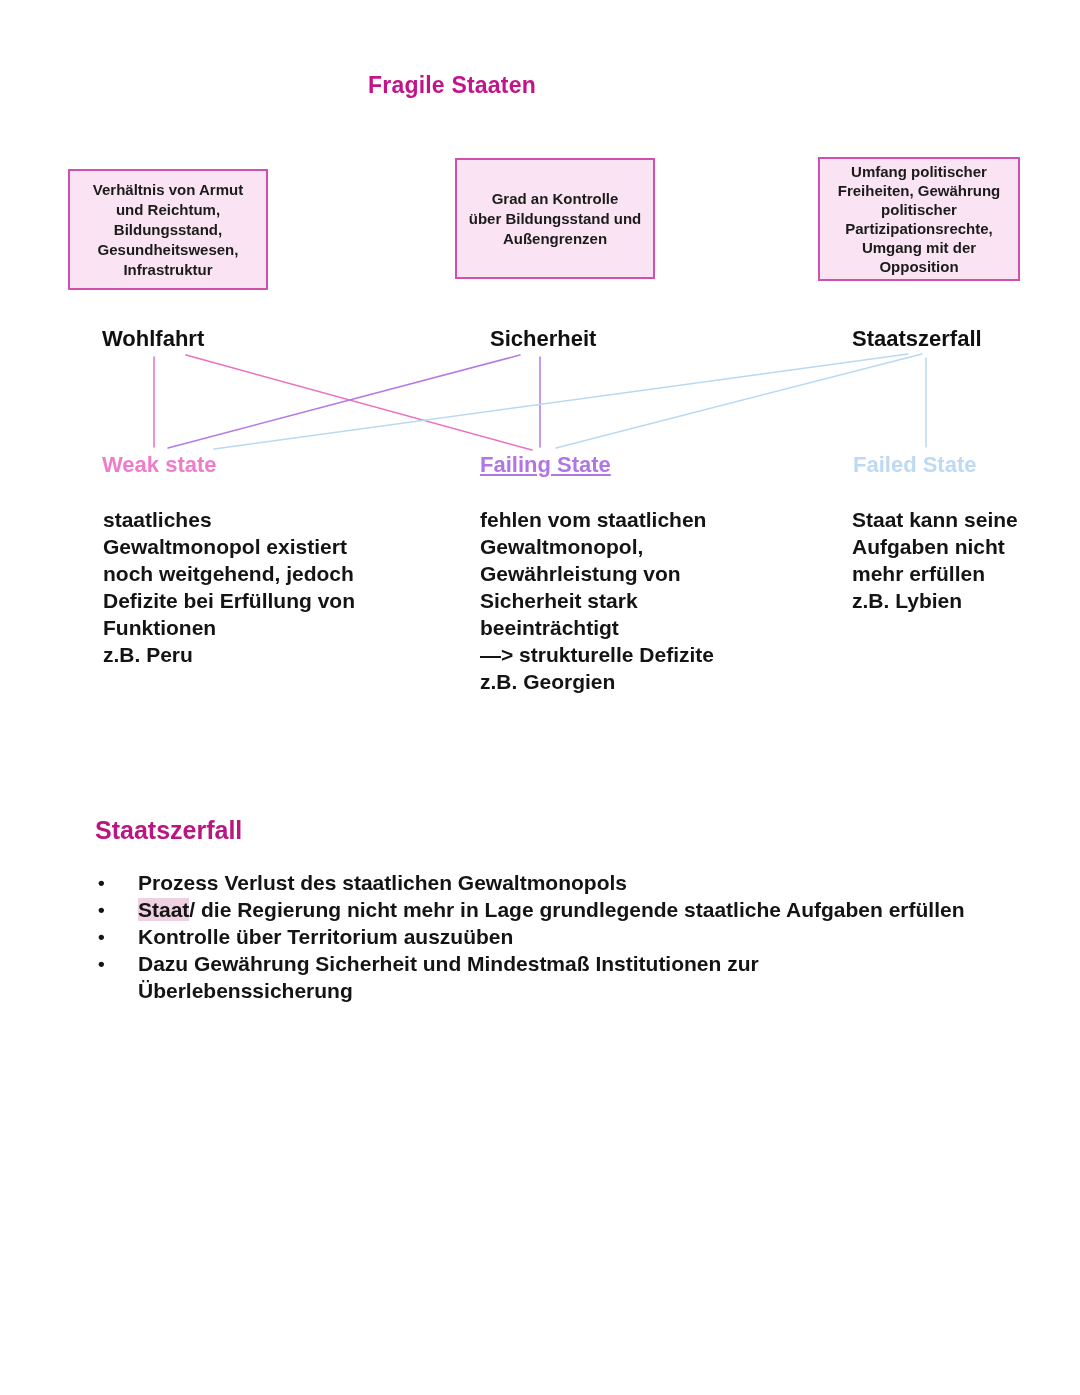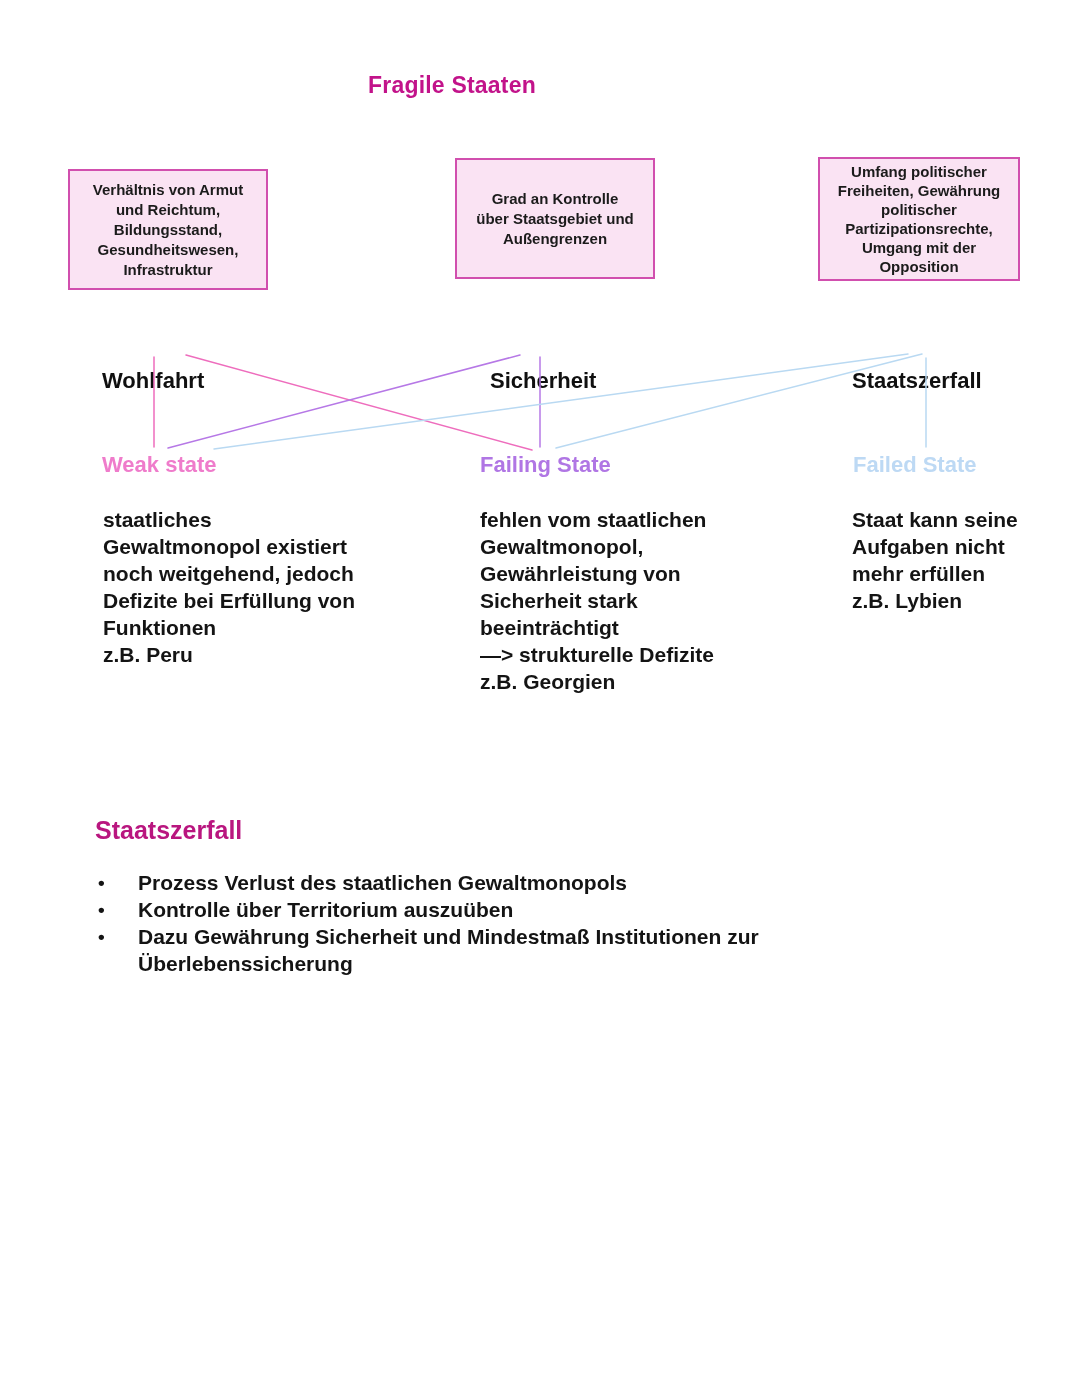--- a/index.html
+++ b/index.html
@@ -27,21 +27,21 @@
     font-size: 15px; font-weight: 700; line-height: 20px;
     white-space: pre-line;
     padding: 4px 6px;
     color: #1b1b1b;
   }
   .box-1 { left: 68px;  top: 157px; width: 200px; height: 121px; margin-top: 12px; }
   .box-2 { left: 455px; top: 158px; width: 200px; height: 121px; }
   .box-3 { left: 818px; top: 157px; width: 202px; height: 124px; line-height: 19px; }
   .dimension-label {
     position: absolute; top: 326px;
-    font-size: 22px; font-weight: 700; color: #101010; margin-top: 42px;
+    font-size: 22px; font-weight: 700; color: #101010;
   }
   .dim-1 { left: 102px; }
   .dim-2 { left: 490px; }
   .dim-3 { left: 852px; }
   .connector-svg {
     position: absolute; left: 0; top: 0;
     width: 1080px; height: 1395px;
     pointer-events: none;
   }
   .state-label {
@@ -88,21 +88,21 @@
 <body>
 
 <div class="page-title">Fragile Staaten</div>
 
 <div class="criteria-box box-1">Verhältnis von Armut
 und Reichtum,
 Bildungsstand,
 Gesundheitswesen,
 Infrastruktur</div>
 <div class="criteria-box box-2">Grad an Kontrolle
-über Staatsgebiet und
+über Bildungsstand und
 Außengrenzen</div>
 <div class="criteria-box box-3">Umfang politischer
 Freiheiten, Gewährung
 politischer
 Partizipationsrechte,
 Umgang mit der
 Opposition</div>
 
 <div class="dimension-label dim-1">Wohlfahrt</div>
 <div class="dimension-label dim-2">Sicherheit</div>
@@ -112,21 +112,21 @@
     <line x1="154" y1="357" x2="154" y2="447" stroke="#ee6dbd" stroke-width="1.5" stroke-linecap="round"></line>
     <line x1="186" y1="355" x2="532" y2="450" stroke="#ee6dbd" stroke-width="1.5" stroke-linecap="round"></line>
     <line x1="520" y1="355" x2="168" y2="448" stroke="#b678e6" stroke-width="1.5" stroke-linecap="round"></line>
     <line x1="540" y1="357" x2="540" y2="447" stroke="#b678e6" stroke-width="1.5" stroke-linecap="round"></line>
     <line x1="908" y1="354" x2="214" y2="449" stroke="#b9d9f2" stroke-width="1.5" stroke-linecap="round"></line>
     <line x1="922" y1="354" x2="556" y2="448" stroke="#b9d9f2" stroke-width="1.5" stroke-linecap="round"></line>
     <line x1="926" y1="358" x2="926" y2="447" stroke="#b9d9f2" stroke-width="1.5" stroke-linecap="round"></line>
   </svg>
 
 <div class="state-label state-1" style="color: rgb(239, 124, 203);">Weak state</div>
-<div class="state-label state-2" style="color: rgb(176, 118, 228);">Failing State</div>
+<div class="state-label state-2" style="color: rgb(176, 118, 228); text-decoration: underline;">Failing State</div>
 <div class="state-label state-3" style="color: rgb(189, 217, 244);">Failed State</div>
 
 <div class="state-description desc-1">staatliches
 Gewaltmonopol existiert
 noch weitgehend, jedoch
 Defizite bei Erfüllung von
 Funktionen
 z.B. Peru</div>
 <div class="state-description desc-2">fehlen vom staatlichen
 Gewaltmonopol,
@@ -137,15 +137,16 @@
 z.B. Georgien</div>
 <div class="state-description desc-3">Staat kann seine
 Aufgaben nicht
 mehr erfüllen
 z.B. Lybien</div>
 
 <div class="section-heading">Staatszerfall</div>
 
 <ul class="bullet-list">
   <li><span>Prozess Verlust des staatlichen Gewaltmonopols</span></li>
+  <li><span class="word-highlight">Staat</span><span>/ die Regierung nicht mehr in Lage grundlegende staatliche Aufgaben erfüllen</span></li>
   <li><span>Kontrolle über Territorium auszuüben</span></li>
   <li><span>Dazu Gewährung Sicherheit und Mindestmaß Institutionen zur Überlebenssicherung</span></li>
 </ul>
 
 </body></html>

